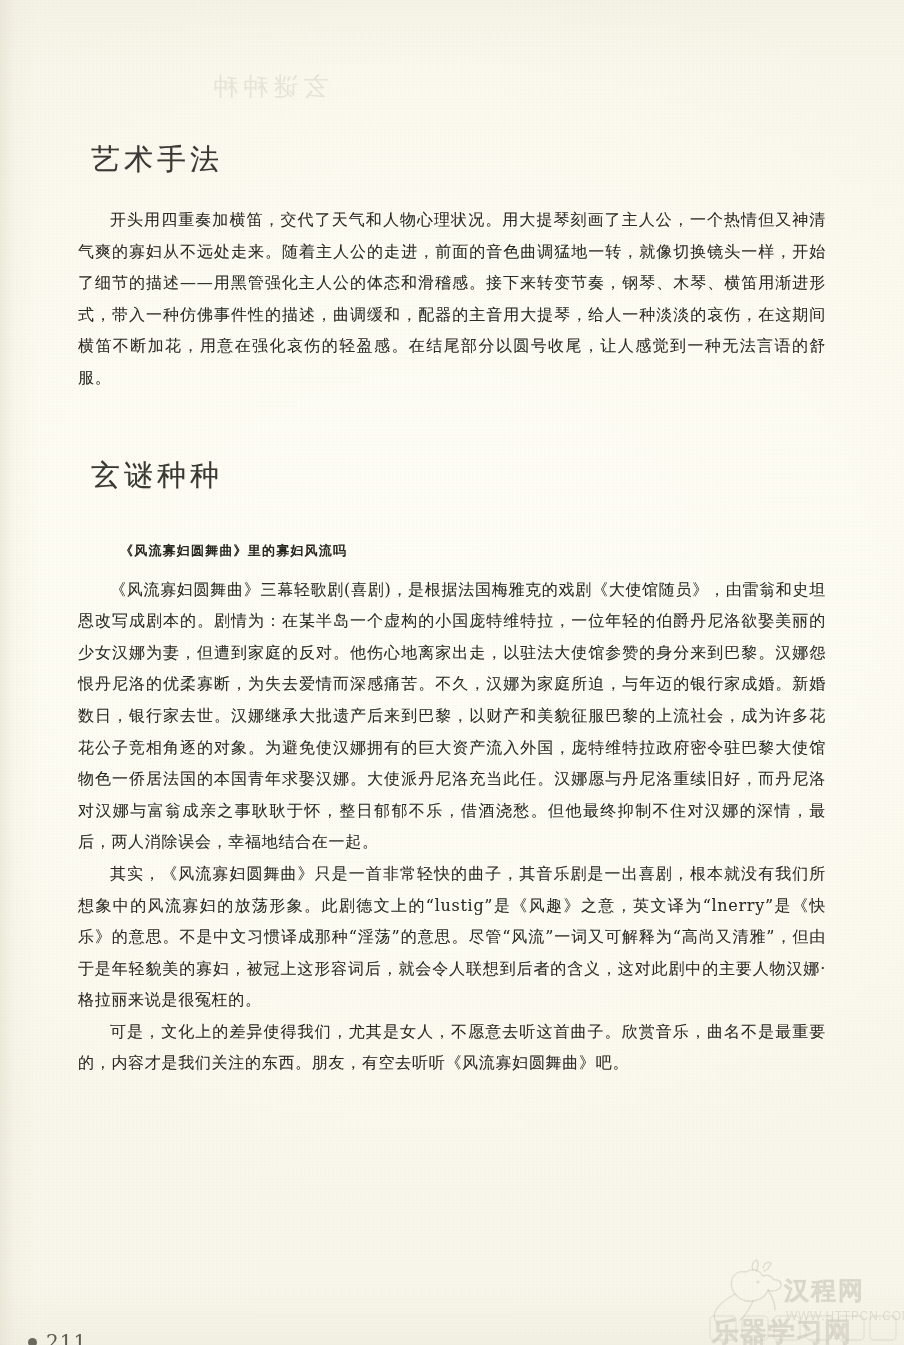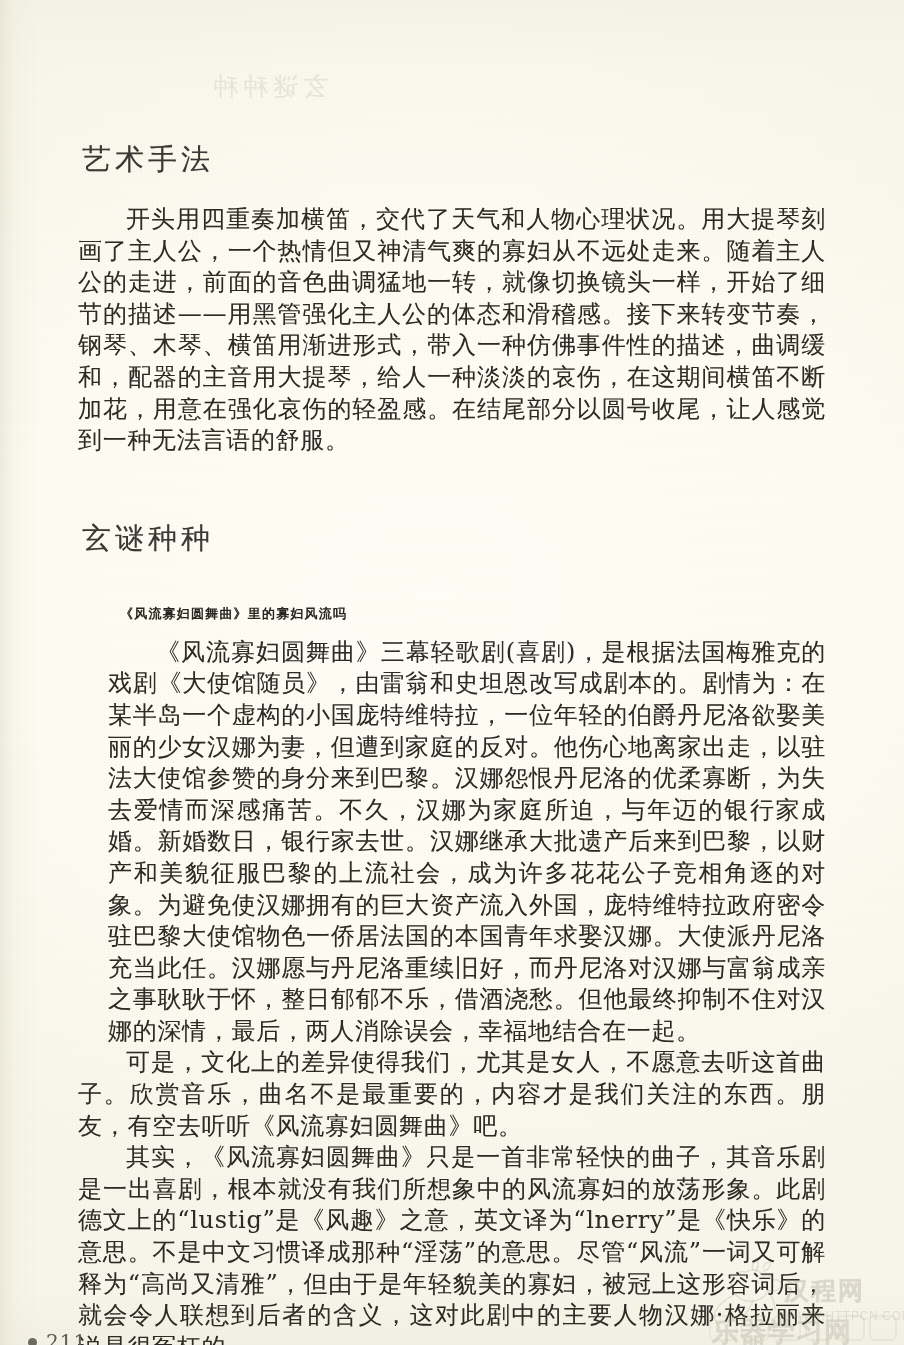--- a/index.html
+++ b/index.html
@@ -79,48 +79,48 @@
     width: 748px;
     color: #2b2a26;
   }
 
   h1.sec-heading {
     font-family: "DejaVu Serif", "Liberation Serif", serif;
     font-weight: 400;
     font-size: 29px;
     letter-spacing: 4px;
     color: #3a3834;
-    margin: 4px;
+    margin: 13px;
     text-shadow: 0 0 .7px rgba(60,58,52,.30);
   }
   #heading-art       { margin-top: 140px; }
   #heading-mystery   { margin-top: 62px; }
 
   h2.sub-heading {
     font-family: "DejaVu Sans", "Liberation Sans", sans-serif;
     font-weight: 700;
     font-size: 13px;
     letter-spacing: 1.2px;
     color: #26251f;
     margin: 46px 0 0 42px;
   }
 
   p.body-text {
-    font-size: 24px;
+    font-size: 16px;
     line-height: 31.6px;
     letter-spacing: 0.7px;
     margin: 0;
     text-align: justify;
     text-justify: inter-character;
     color: #2c2b26;
     text-indent: 2em;
     text-shadow: 0 0 .55px rgba(55,53,47,.22);
   }
   #para-technique { margin-top: 24px; }
-  #para-plot      { margin-top: 14px; margin-left: 30px; }
+  #para-plot      { margin-top: 14px; }
   p.body-text + p.body-text { margin-top: 0; }
 
   
   #watermark {
     position: absolute;
     left: 706px;
     top: 1258px;
     width: 198px;
     height: 87px;
     pointer-events: none;
@@ -196,23 +196,23 @@
     <h1 id="heading-art" class="sec-heading">艺术手法</h1>
 
     <p id="para-technique" class="body-text">开头用四重奏加横笛，交代了天气和人物心理状况。用大提琴刻画了主人公，一个热情但又神清气爽的寡妇从不远处走来。随着主人公的走进，前面的音色曲调猛地一转，就像切换镜头一样，开始了细节的描述——用黑管强化主人公的体态和滑稽感。接下来转变节奏，钢琴、木琴、横笛用渐进形式，带入一种仿佛事件性的描述，曲调缓和，配器的主音用大提琴，给人一种淡淡的哀伤，在这期间横笛不断加花，用意在强化哀伤的轻盈感。在结尾部分以圆号收尾，让人感觉到一种无法言语的舒服。</p>
 
     <h1 id="heading-mystery" class="sec-heading">玄谜种种</h1>
 
     <h2 class="sub-heading">《风流寡妇圆舞曲》里的寡妇风流吗</h2>
 
     <p id="para-plot" class="body-text">《风流寡妇圆舞曲》三幕轻歌剧(喜剧)，是根据法国梅雅克的戏剧《大使馆随员》，由雷翁和史坦恩改写成剧本的。剧情为：在某半岛一个虚构的小国庞特维特拉，一位年轻的伯爵丹尼洛欲娶美丽的少女汉娜为妻，但遭到家庭的反对。他伤心地离家出走，以驻法大使馆参赞的身分来到巴黎。汉娜怨恨丹尼洛的优柔寡断，为失去爱情而深感痛苦。不久，汉娜为家庭所迫，与年迈的银行家成婚。新婚数日，银行家去世。汉娜继承大批遗产后来到巴黎，以财产和美貌征服巴黎的上流社会，成为许多花花公子竞相角逐的对象。为避免使汉娜拥有的巨大资产流入外国，庞特维特拉政府密令驻巴黎大使馆物色一侨居法国的本国青年求娶汉娜。大使派丹尼洛充当此任。汉娜愿与丹尼洛重续旧好，而丹尼洛对汉娜与富翁成亲之事耿耿于怀，整日郁郁不乐，借酒浇愁。但他最终抑制不住对汉娜的深情，最后，两人消除误会，幸福地结合在一起。</p>
 
+    <p class="body-text">其实，《风流寡妇圆舞曲》只是一首非常轻快的曲子，其音乐剧是一出喜剧，根本就没有我们所想象中的风流寡妇的放荡形象。此剧德文上的“lustig”是《风趣》之意，英文译为“lnerry”是《快乐》的意思。不是中文习惯译成那种“淫荡”的意思。尽管“风流”一词又可解释为“高尚又清雅”，但由于是年轻貌美的寡妇，被冠上这形容词后，就会令人联想到后者的含义，这对此剧中的主要人物汉娜·格拉丽来说是很冤枉的。</p>
+
     <p class="body-text">可是，文化上的差异使得我们，尤其是女人，不愿意去听这首曲子。欣赏音乐，曲名不是最重要的，内容才是我们关注的东西。朋友，有空去听听《风流寡妇圆舞曲》吧。</p>
-
-    <p class="body-text">其实，《风流寡妇圆舞曲》只是一首非常轻快的曲子，其音乐剧是一出喜剧，根本就没有我们所想象中的风流寡妇的放荡形象。此剧德文上的“lustig”是《风趣》之意，英文译为“lnerry”是《快乐》的意思。不是中文习惯译成那种“淫荡”的意思。尽管“风流”一词又可解释为“高尚又清雅”，但由于是年轻貌美的寡妇，被冠上这形容词后，就会令人联想到后者的含义，这对此剧中的主要人物汉娜·格拉丽来说是很冤枉的。</p>
 
   </div>
 
   <div id="watermark">
     <svg width="198" height="87" viewBox="0 0 198 87">
       <g fill="none" stroke="rgba(150,146,130,.45)" stroke-width="1.4" stroke-linecap="round" stroke-linejoin="round">
         <path d="M40 14 C46 10 54 12 57 18 C61 16 66 18 68 22
                  C72 21 76 24 75 28 C73 33 66 34 62 32
                  C60 38 54 42 47 43 C40 44 33 41 29 36
                  C25 31 24 24 27 19 C30 14 35 13 40 14 Z"></path>

